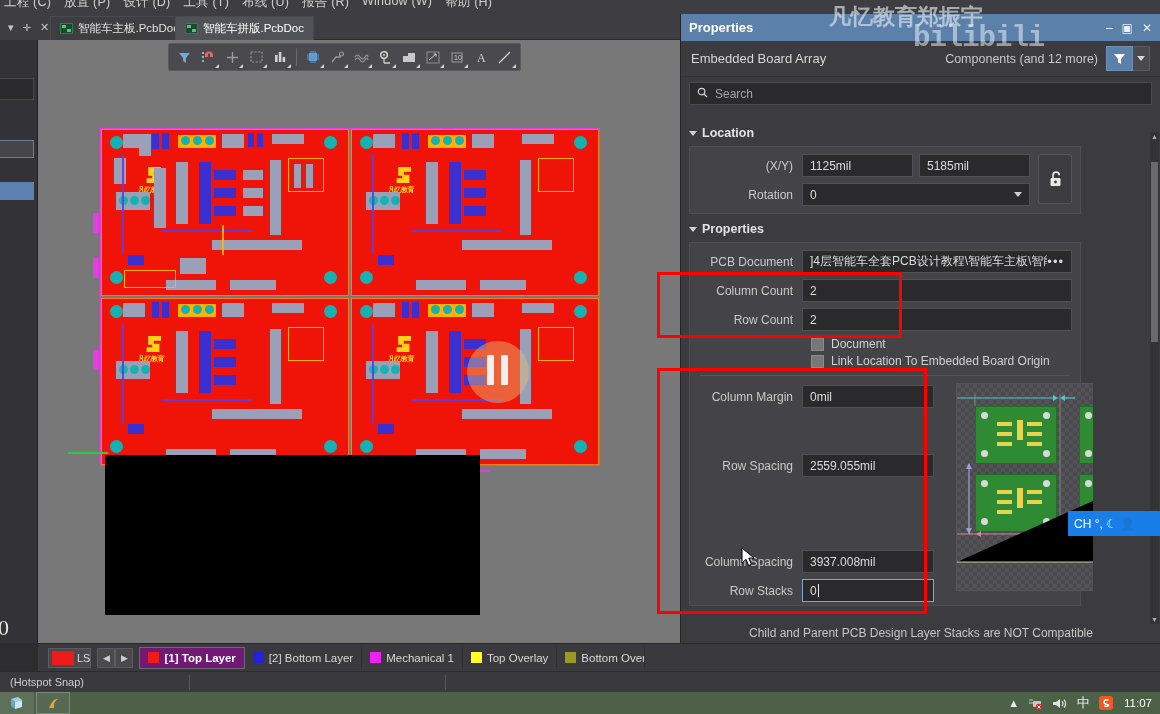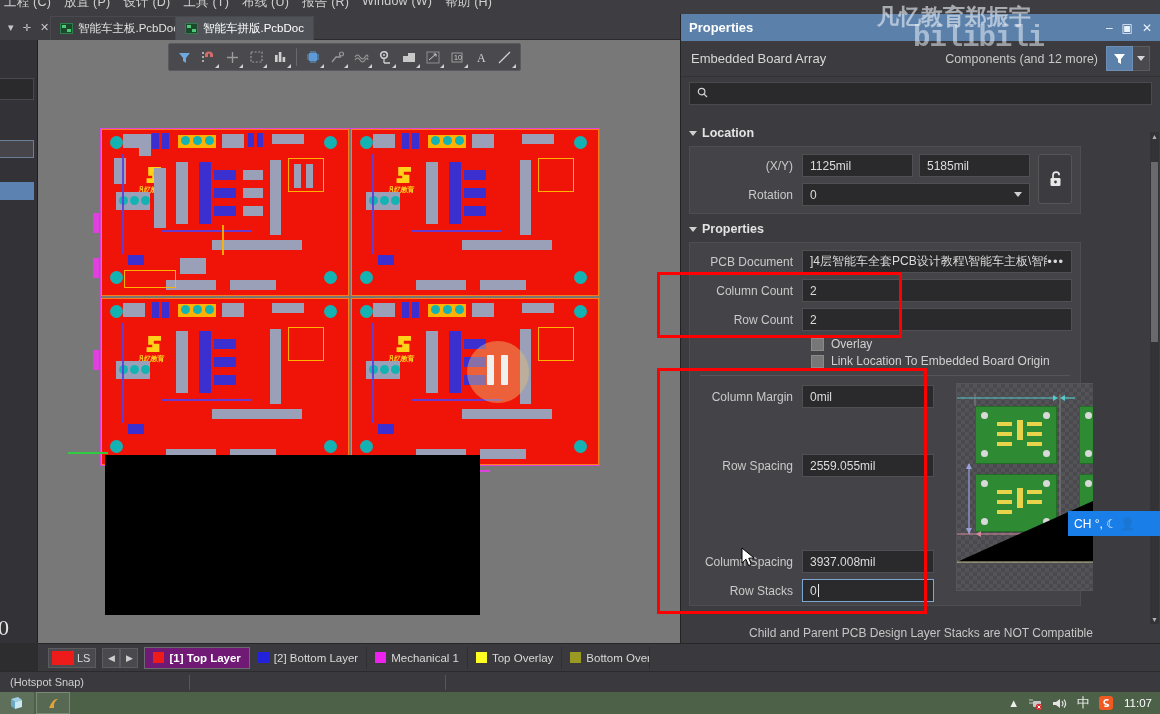--- a/index.html
+++ b/index.html
@@ -140,21 +140,21 @@
   .layerbar {
     position: absolute; left: 38px; top: 643px; width: 1122px; height: 28px;
     background: #3a3a3e; border-top: 1px solid #262628;
     display: flex; align-items: center; padding-left: 10px;
   }
   .ls-chip {
     display: flex; align-items: center; background: #4a4a4e;
     border: 1px solid #5c5c60; height: 20px; margin-right: 6px;
   }
   .ls-chip .sw { width: 22px; height: 14px; background: #ee1b1b; margin: 0 3px; }
-  .ls-chip .lbl { font-size: 11px; padding-right: 5px; color: #ddd; }
+  .ls-chip .lbl { font-size: 11px; color: #ddd; }
   .nav-btn {
     width: 18px; height: 20px; background: #4a4a4e; border: 1px solid #5c5c60;
     display: flex; align-items: center; justify-content: center;
     font-size: 9px; color: #cfcfcf;
   }
   .layer-tab {
     display: flex; align-items: center; gap: 5px; height: 22px;
     padding: 0 8px; font-size: 11.5px; color: #d8d8d8;
     border-right: 1px solid #303034; white-space: nowrap;
   }
@@ -210,21 +210,21 @@
     position: absolute; left: 232px; top: -14px; width: 250px; height: 48px;
     pointer-events: none; opacity: .55;
   }
   .bili-wm .btxt {
     position: absolute; left: 0; top: 22px; font-size: 29px;
     font-weight: bold; color: #e8eef5; letter-spacing: -1px;
     font-family: Liberation Mono, monospace;
   }
   .cn-wm {
     position: absolute; left: 148px; top: -12px; font-size: 22px;
-    color: #e9eef4; opacity: .62; white-space: nowrap; font-weight: bold; margin-left: 48px;
+    color: #e9eef4; opacity: .62; white-space: nowrap; font-weight: bold;
   }
 
   .props-header {
     height: 36px; display: flex; align-items: center; padding: 0 10px;
     border-bottom: 1px solid #333336;
   }
   .ph-type { font-size: 13px; color: #d6d6d6; }
   .ph-scope { margin-left: auto; font-size: 12.5px; color: #c8c8c8; padding-right: 8px; }
   .filter-btn {
     width: 27px; height: 25px; background: #5b81ab; border: 1px solid #6e8fb5;
@@ -691,20 +691,21 @@
     </div>
 
     <div class="search-row">
       <div class="search-box">
         <span>
           <svg width="11" height="11" viewBox="0 0 11 11">
               <circle cx="4.6" cy="4.6" r="3.3" fill="none" stroke="#cfcfcf" stroke-width="1.2"></circle>
               <path d="M7.1 7.1 L10 10" stroke="#cfcfcf" stroke-width="1.3"></path>
             </svg>
         </span>
+        <input type="text" placeholder="Search" style="">
       </div>
     </div>
 
     <div class="scroll-area">
 
       <div class="sect-hdr">
         <span class="tri"></span>
         <span>Location</span>
       </div>
       <div class="group">
@@ -750,21 +751,21 @@
         <div class="row">
           <span class="lab">Column Count</span>
           <span class="fld">2</span>
         </div>
         <div class="row">
           <span class="lab">Row Count</span>
           <span class="fld">2</span>
         </div>
         <div class="cbrow">
           <span class="cbox"></span>
-          <span class="cblabel">Overlay</span>
+          <span class="cblabel">Document</span>
         </div>
         <div class="cbrow">
           <span class="cbox"></span>
           <span class="cblabel">Link Location To Embedded Board Origin</span>
         </div>
 
         <div class="divider"></div>
 
         <div style="position:relative;height:212px;">
           <div style="position:absolute;left:0;top:2px;width:252px;">

